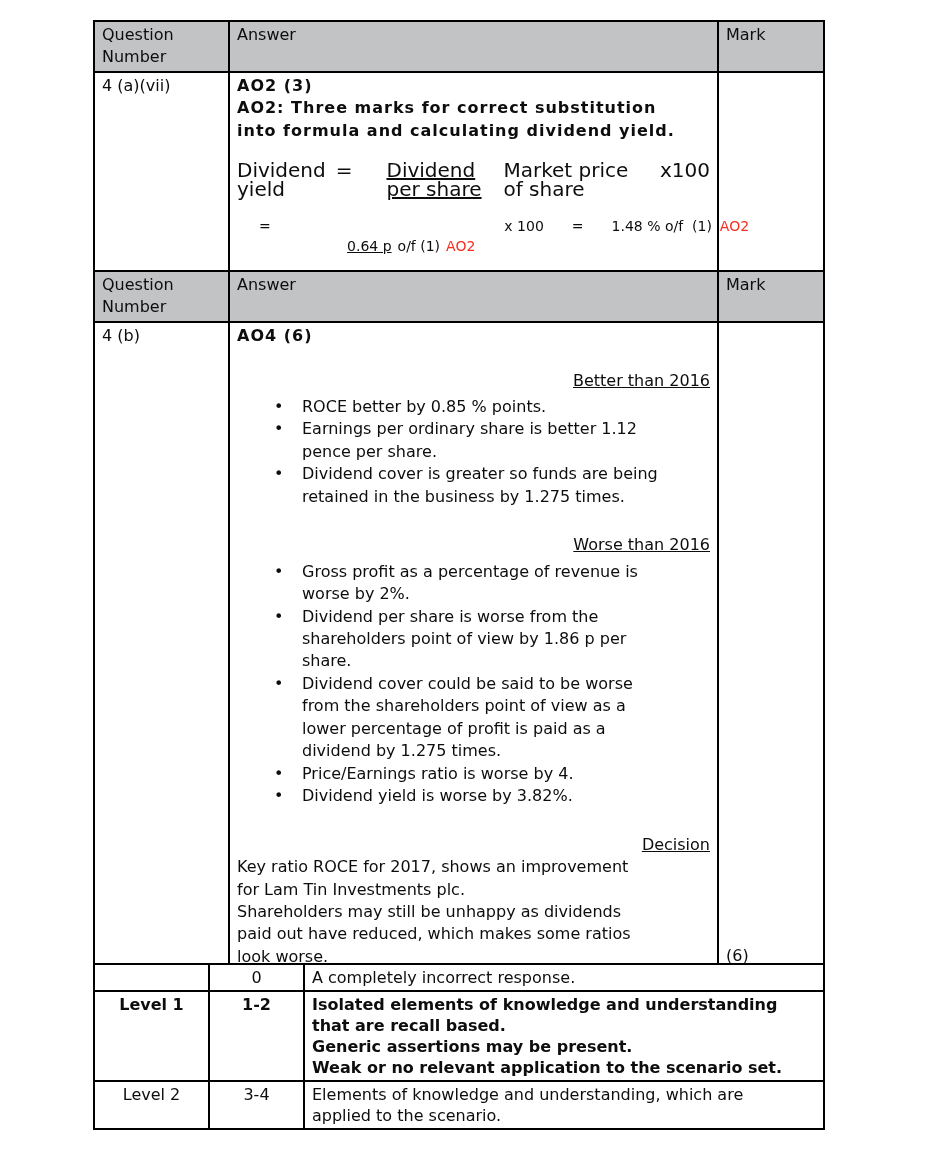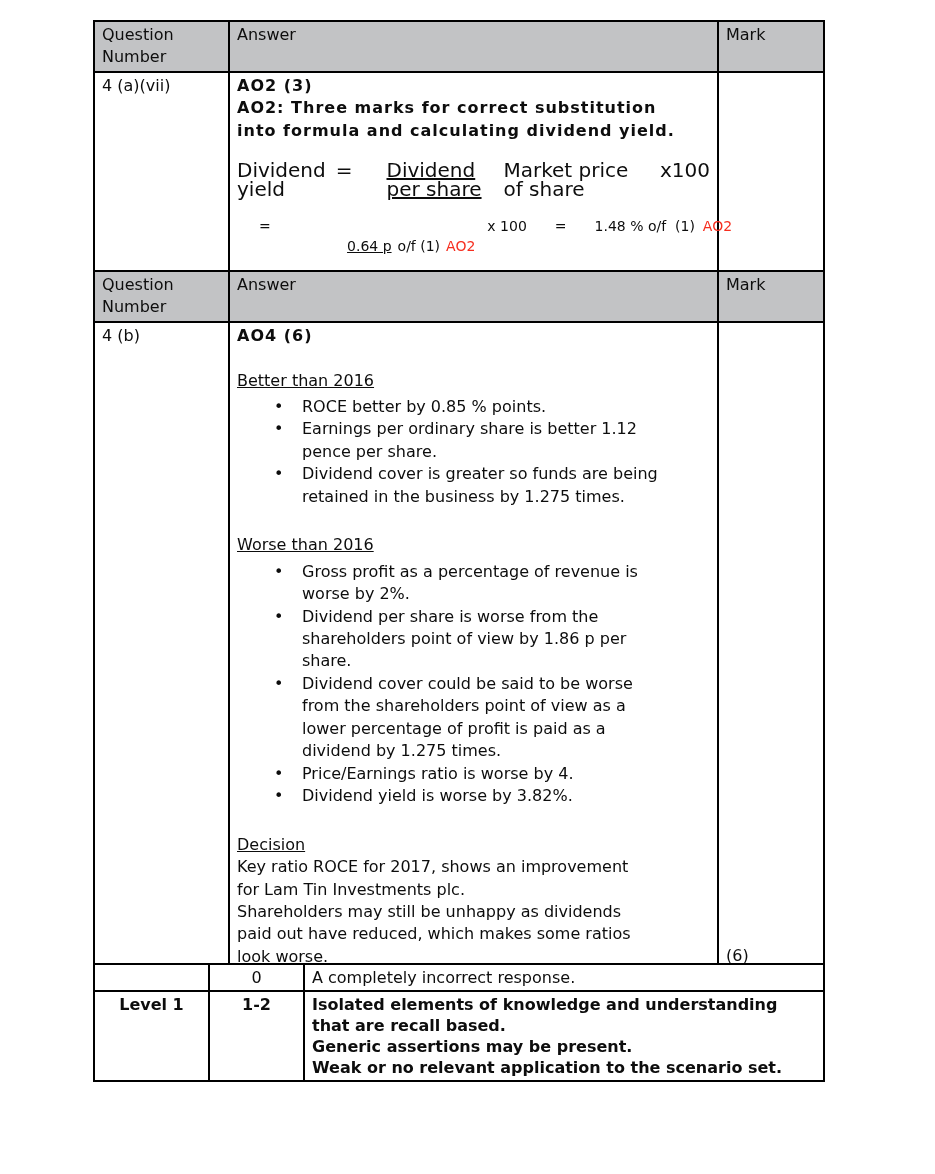--- a/index.html
+++ b/index.html
@@ -61,27 +61,27 @@
     margin-top: 18px; margin-left: 22px;
   }
   .working span { white-space: pre; }
   .working .weq { margin-right: 14px; }
   .wfrac { display: flex; flex-direction: column; }
   .wnum .uline { text-decoration: underline; padding-right: 2px; }
   .wnum .wsp { margin-left: 4px; }
   .wnum .red { margin-left: 6px; }
   .wden { margin-left: 4px; }
   .wden .red { margin-left: 10px; }
-  .working .wx { margin-left: 12px; text-align: right; }
+  .working .wx { margin-left: 29px; text-align: right; }
   .working .weq2 { margin-left: 28px; margin-right: 28px; }
   .working .wres { }
   .working .wao2 { margin-left: 8px; }
   .red { color: var(--red, #f62e1f); }
 
-  .sec-heading { text-decoration: underline; }
+  .sec-heading { text-decoration: underline; text-align: right; }
   ul.bullets { list-style: none; margin: 4px; padding: 0 0 0 33px; }
   ul.bullets li {
     position: relative;
     padding-left: 28px;
     white-space: pre-line;
   }
   ul.bullets li::before {
     content: "\2022";
     position: absolute; left: 0; top: 0;
   }
@@ -227,16 +227,22 @@
       <td class="dsc pre">A completely incorrect response.</td>
     </tr>
     <tr class="r1">
       <td class="lvl">Level 1</td>
       <td class="mk">1-2</td>
       <td class="dsc pre">Isolated elements of knowledge and understanding
 that are recall based.
 Generic assertions may be present.
 Weak or no relevant application to the scenario set.</td>
     </tr>
+    <tr class="r2">
+      <td class="lvl">Level 2</td>
+      <td class="mk">3-4</td>
+      <td class="dsc pre">Elements of knowledge and understanding, which are
+applied to the scenario.</td>
+    </tr>
   </tbody>
     </table>
 
 </div>
 
 </body></html>

